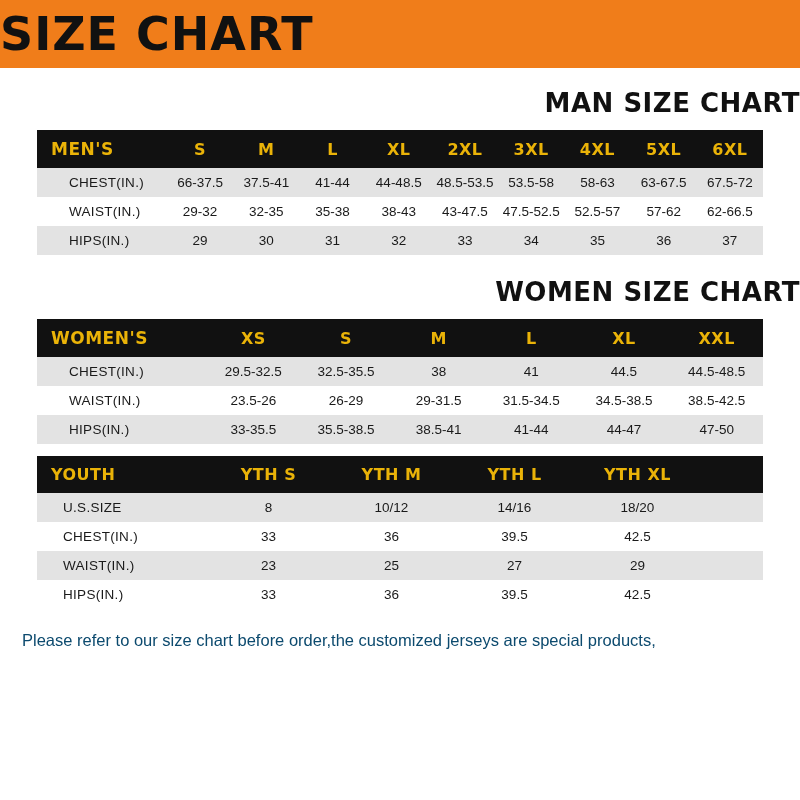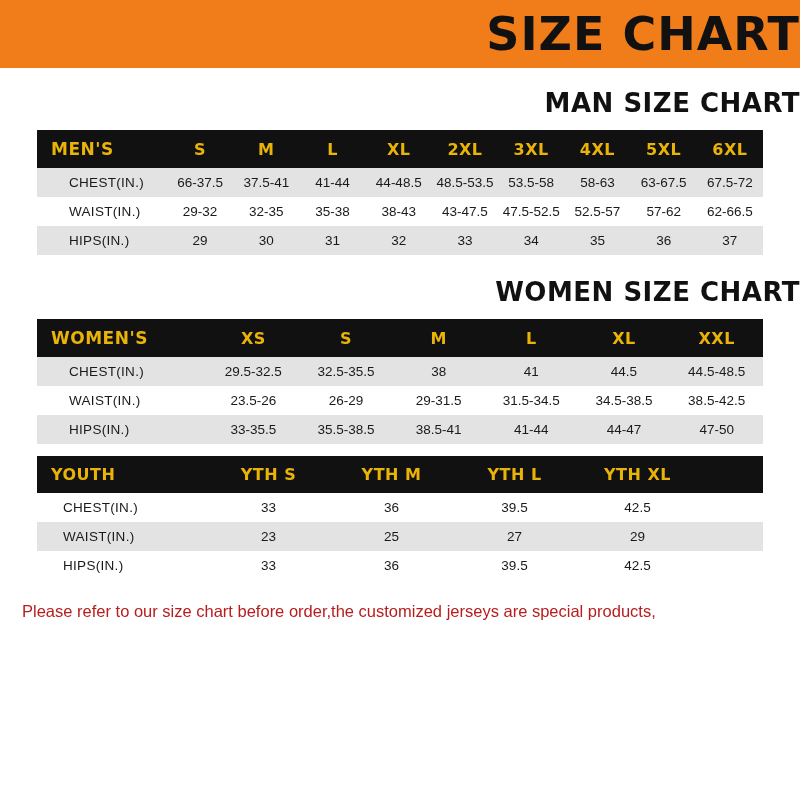--- a/index.html
+++ b/index.html
@@ -19,21 +19,21 @@
     position: relative;
     background: #ffffff;
     box-sizing: border-box;
   }
   
   .banner {
     height: 68px;
     background: #f07d1a;
     display: flex;
     align-items: center;
-    justify-content: flex-end;
+    justify-content: flex-start;
     position: relative;
   }
   .banner-title {
     font-family: "DejaVu Sans", sans-serif;
     font-weight: bold;
     font-size: 46px;
     letter-spacing: 1px;
     color: #111111;
     line-height: 1;
   }
@@ -93,21 +93,21 @@
   tbody tr.alt-white td { background: #ffffff; }
   tbody tr.alt-light2 td { background: #e3e3e3; }
 
   
   .youth thead th { font-size: 16px; }
   .youth tbody td.lead { padding-left: 26px; }
 
   
   .note {
     margin: 20px 22px 0 22px;
-    color: #b91c1c;
+    color: #0c4a6e;
     font-family: "Liberation Sans", sans-serif;
     font-size: 16.5px;
     line-height: 1.45;
     text-align: left;
   }
   .note div { white-space: nowrap; }
 </style>
 </head>
 <body>
 
@@ -240,20 +240,28 @@
         <tr>
           <th class="lead">YOUTH</th>
           <th>YTH S</th>
           <th>YTH M</th>
           <th>YTH L</th>
           <th>YTH XL</th>
           <th></th>
         </tr>
       </thead>
       <tbody>
+        <tr class="alt-light">
+          <td class="lead">U.S.SIZE</td>
+          <td>8</td>
+          <td>10/12</td>
+          <td>14/16</td>
+          <td>18/20</td>
+          <td></td>
+        </tr>
         <tr class="alt-white">
           <td class="lead">CHEST(IN.)</td>
           <td>33</td>
           <td>36</td>
           <td>39.5</td>
           <td>42.5</td>
           <td></td>
         </tr>
         <tr class="alt-light2">
           <td class="lead">WAIST(IN.)</td>

